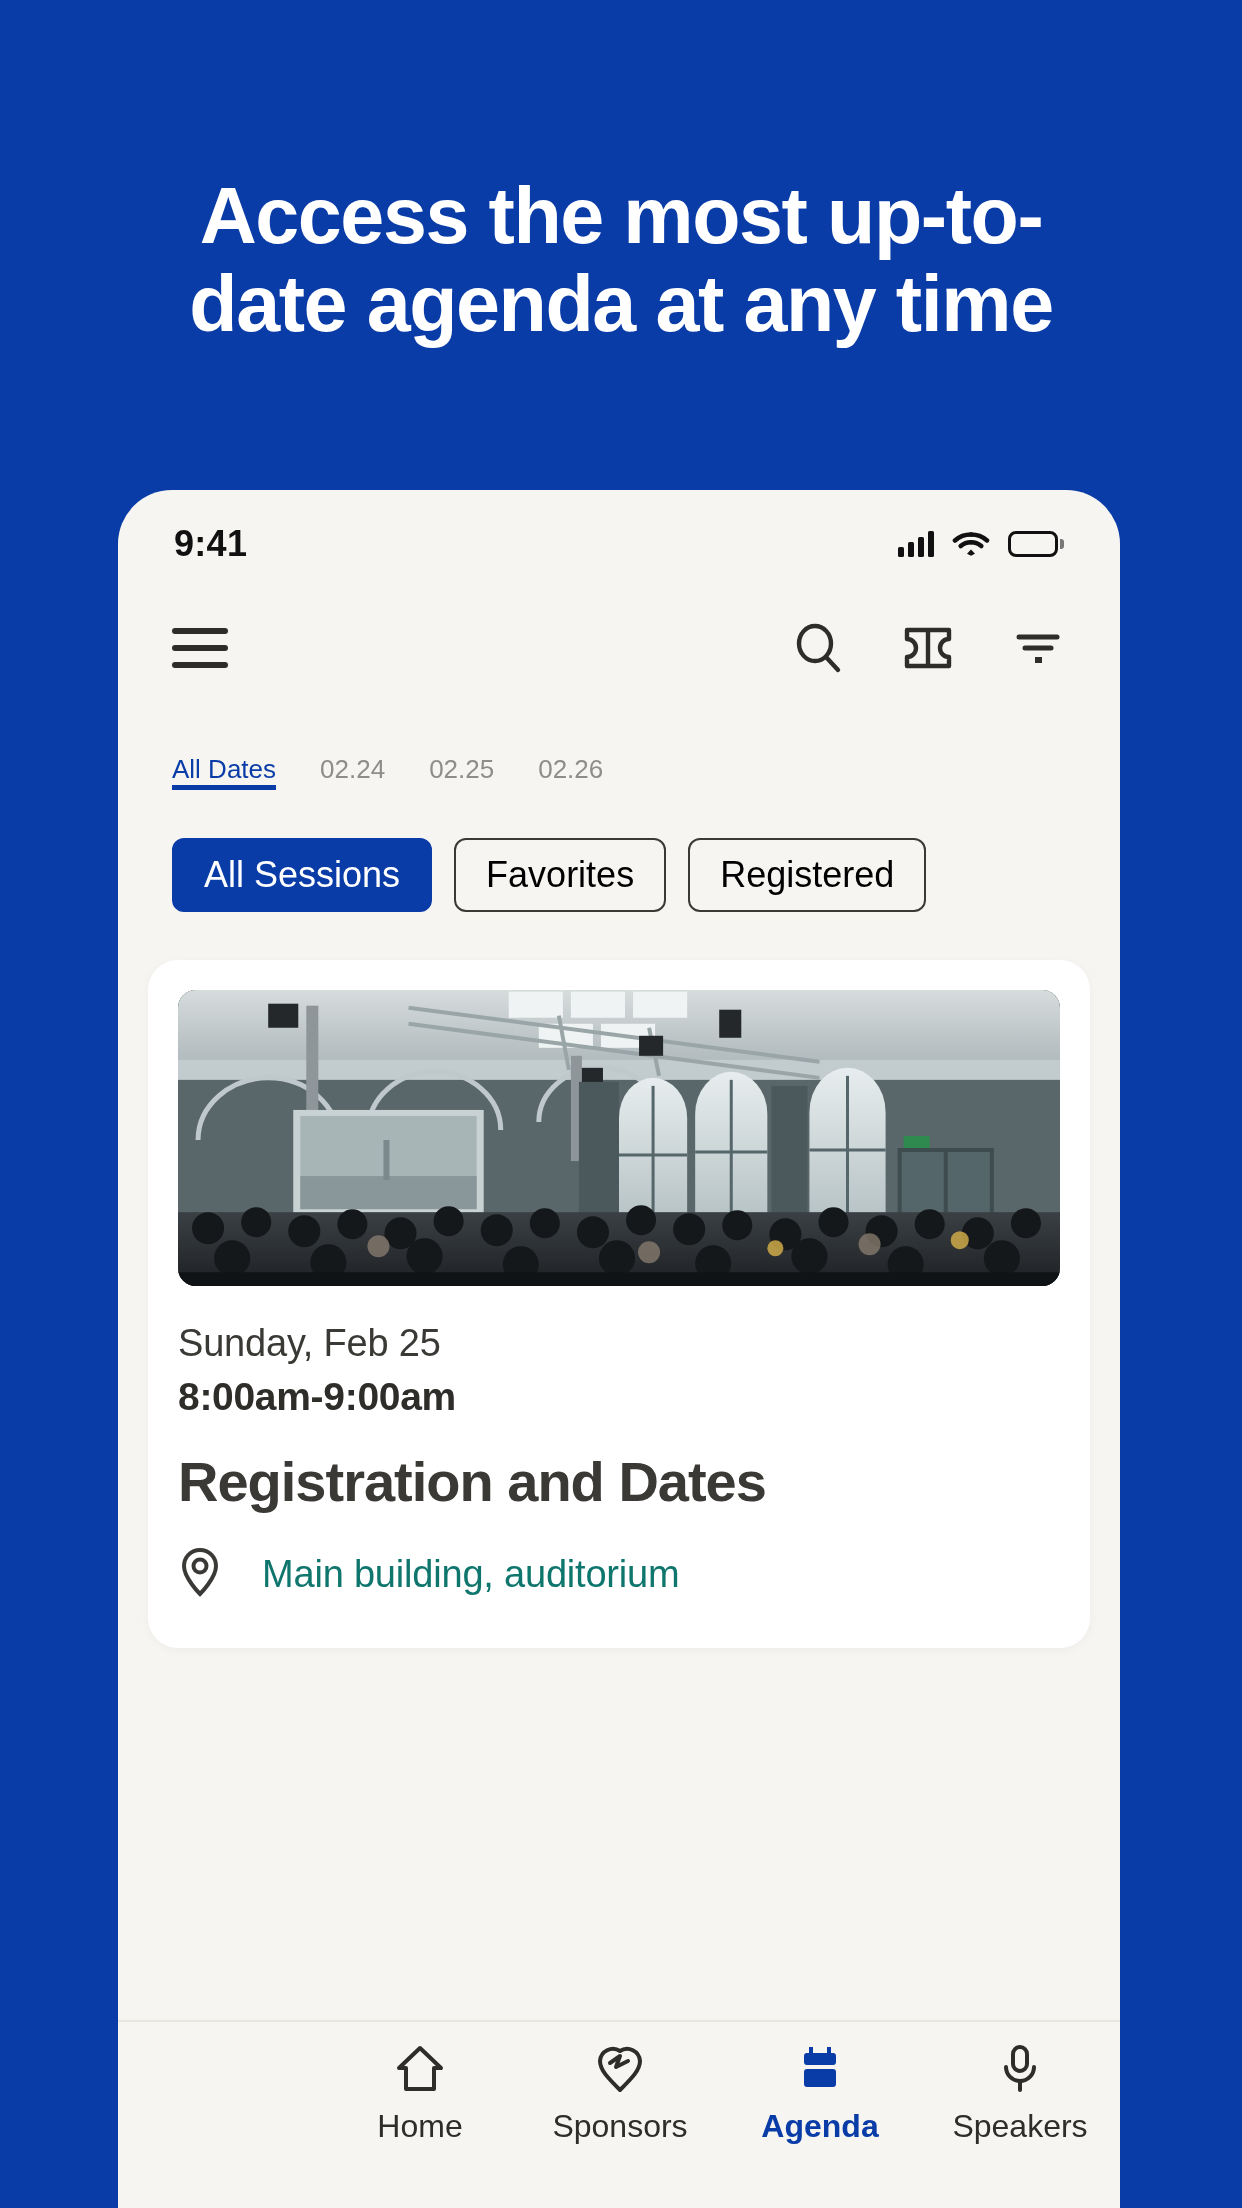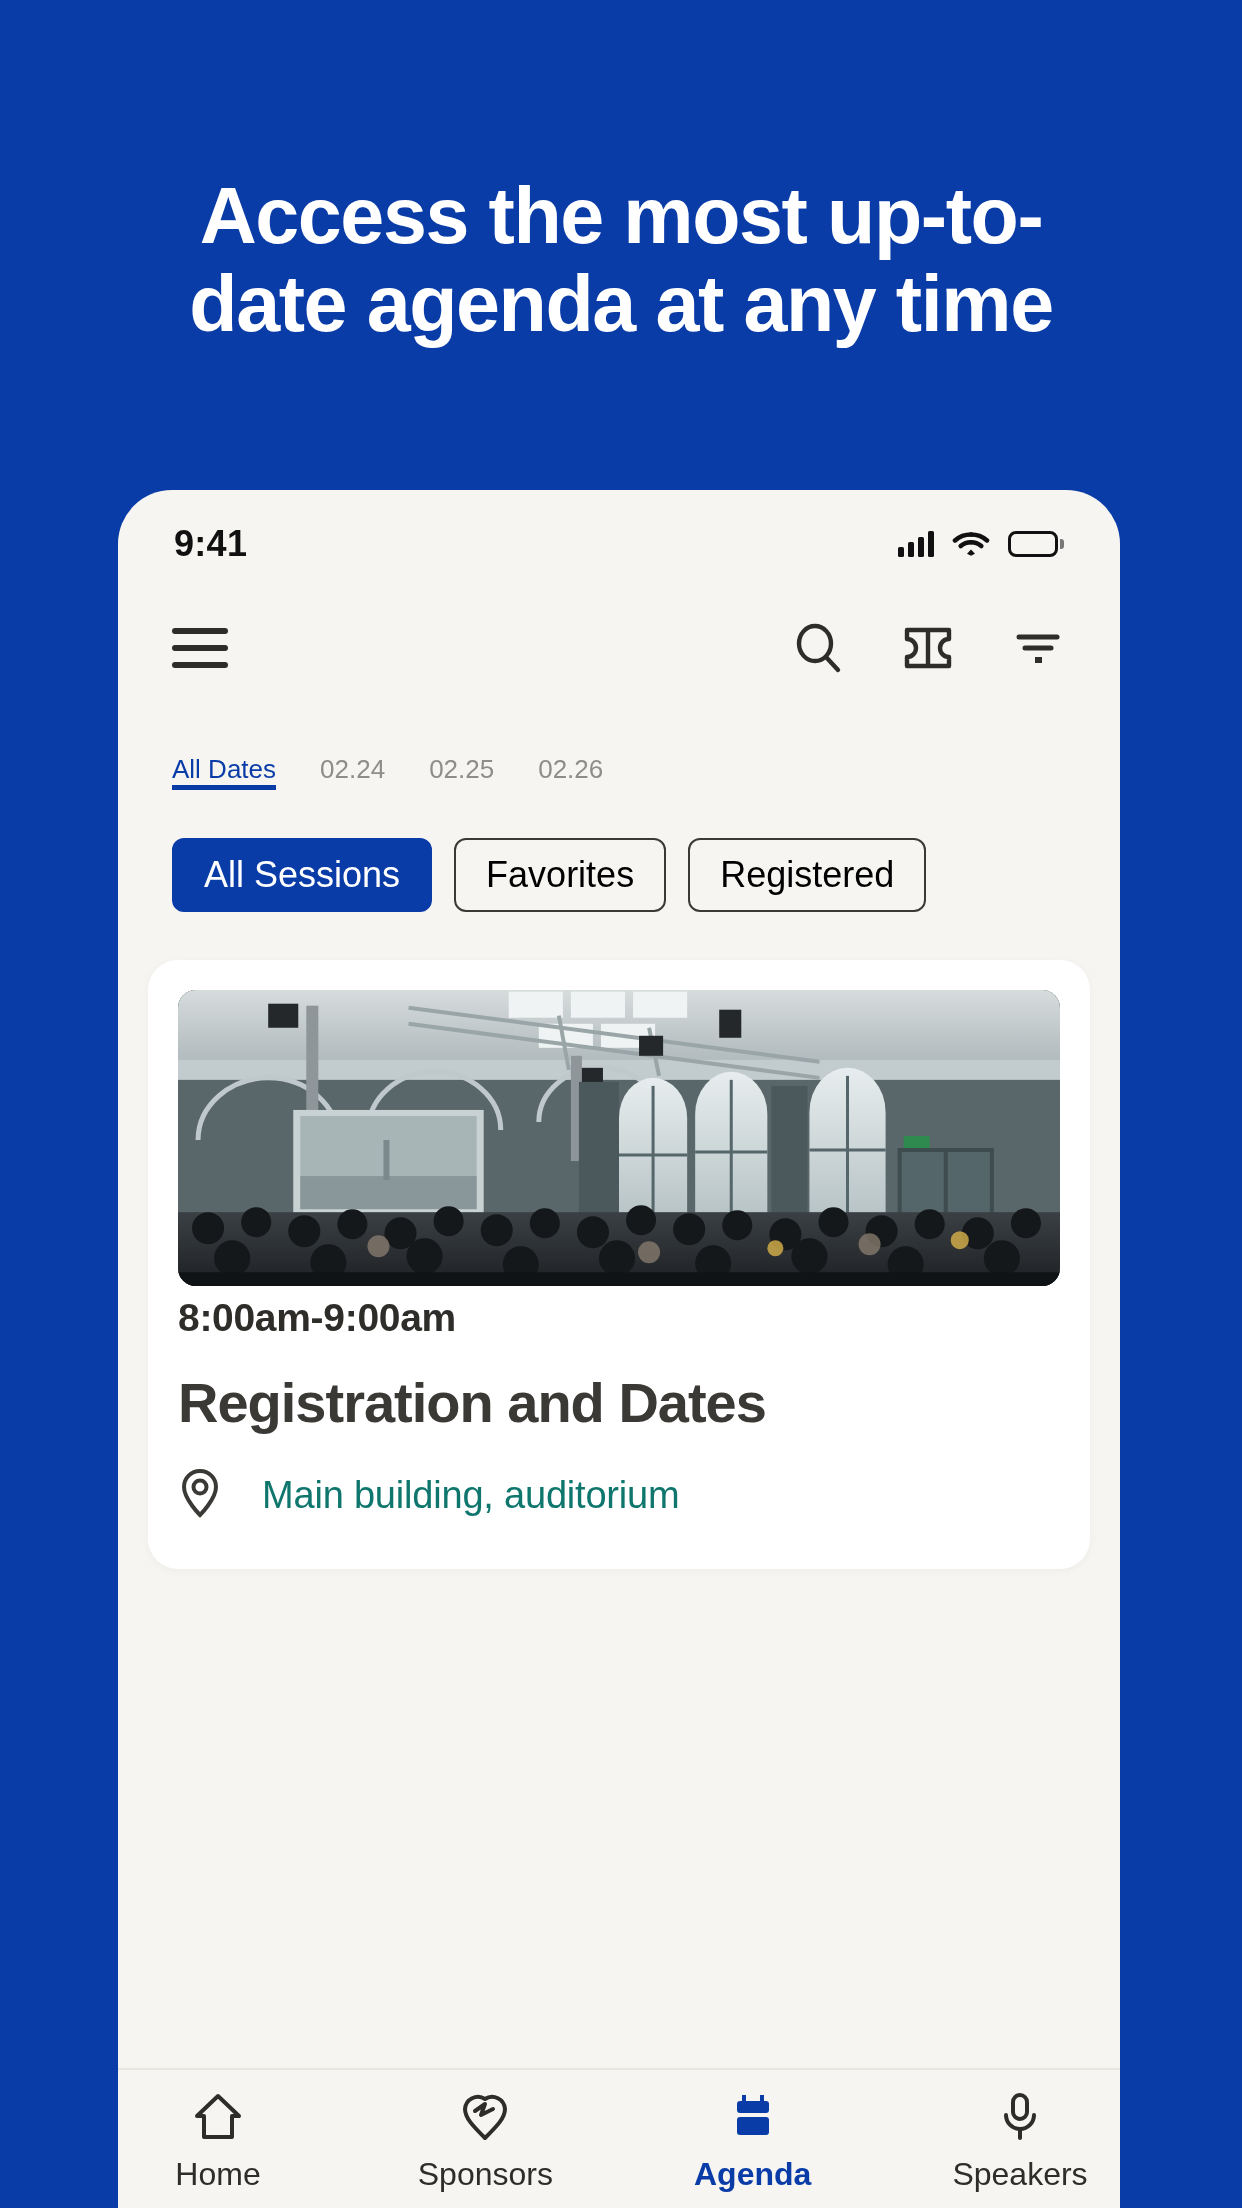--- a/index.html
+++ b/index.html
@@ -115,23 +115,23 @@
   .session-photo svg{ display:block; width:100%; height:100%; }
   .session-date{ font-size:38px; color:#3A3936; margin-top:36px; letter-spacing:-.2px; }
   .session-time{ font-size:39px; font-weight:bold; color:#2E2D2A; margin-top:10px; letter-spacing:-.3px; }
   .session-title{ font-size:56px; font-weight:bold; color:#3A3936; margin-top:30px; letter-spacing:-1px; }
   .session-location{ display:flex; align-items:center; gap:18px; margin-top:32px; }
   .session-location .loc-text{ font-size:38px; color:#0f766e; letter-spacing:-.2px;margin-left:22px; }
 
   
   #bottom-nav{
     flex:0 0 auto;
-    height:140px;
+    height:188px;
     border-top:2px solid #E8E6E0;
-    display:flex; align-items:flex-start; justify-content:space-between;
+    display:flex; align-items:flex-start; justify-content:flex-end;
     padding-top:20px;
   }
   .nav-item{
     width:200px; display:flex; flex-direction:column; align-items:center; gap:14px;
     cursor:pointer;
   }
   .nav-icon{ height:52px; display:flex; align-items:center; justify-content:center; }
   .nav-label{ font-size:32px; color:#2E2D2A; }
   .nav-item.active .nav-label{ color:#0A3CA8; font-weight:bold; }
 </style>
@@ -332,20 +332,21 @@
               <circle cx="690" cy="254" r="11"></circle>
           </g>
           <g fill="#D8B24A" opacity=".8">
             <circle cx="780" cy="250" r="9"></circle>
               <circle cx="596" cy="258" r="8"></circle>
           </g>
           <rect y="282" width="880" height="14" fill="#101315"></rect>
         </svg>
       </div>
 
+      <div class="session-date">Sunday, Feb 25</div>
       <div class="session-time">8:00am-9:00am</div>
       <div class="session-title">Registration and Dates</div>
       <div class="session-location">
         <span>
           <svg width="44" height="52" viewBox="0 0 44 52">
             <path d="M22 4c9 0 16 7 16 16 0 12-16 28-16 28S6 32 6 20C6 11 13 4 22 4z" fill="none" stroke="#3A3936" stroke-width="4"></path>
             <circle cx="22" cy="20" r="6.5" fill="none" stroke="#3A3936" stroke-width="4"></circle>
           </svg>
         </span>
         <span class="loc-text">Main building, auditorium</span>

